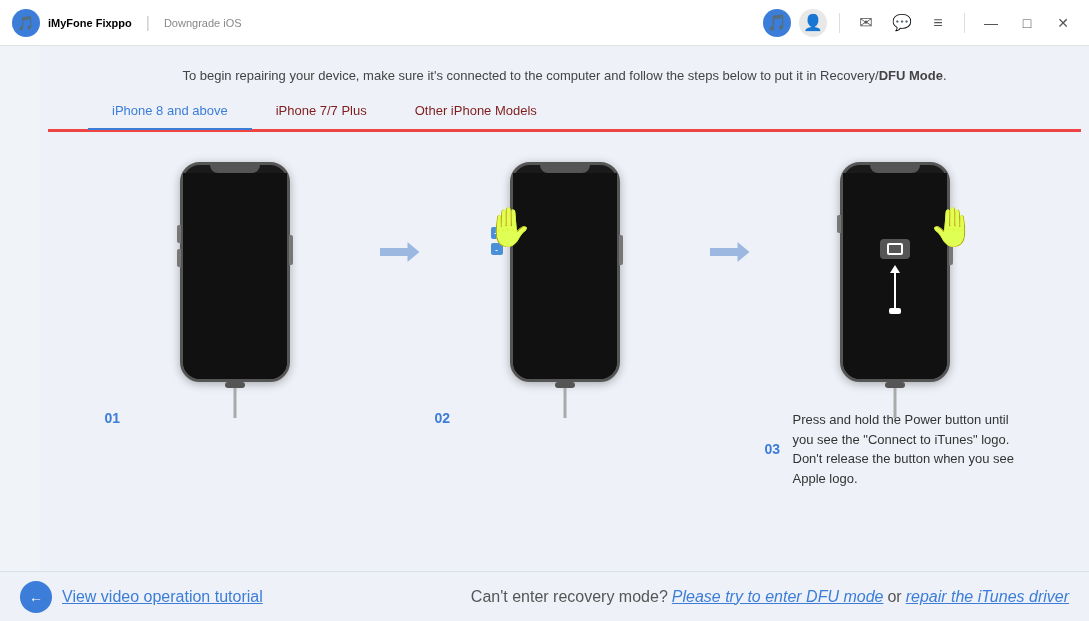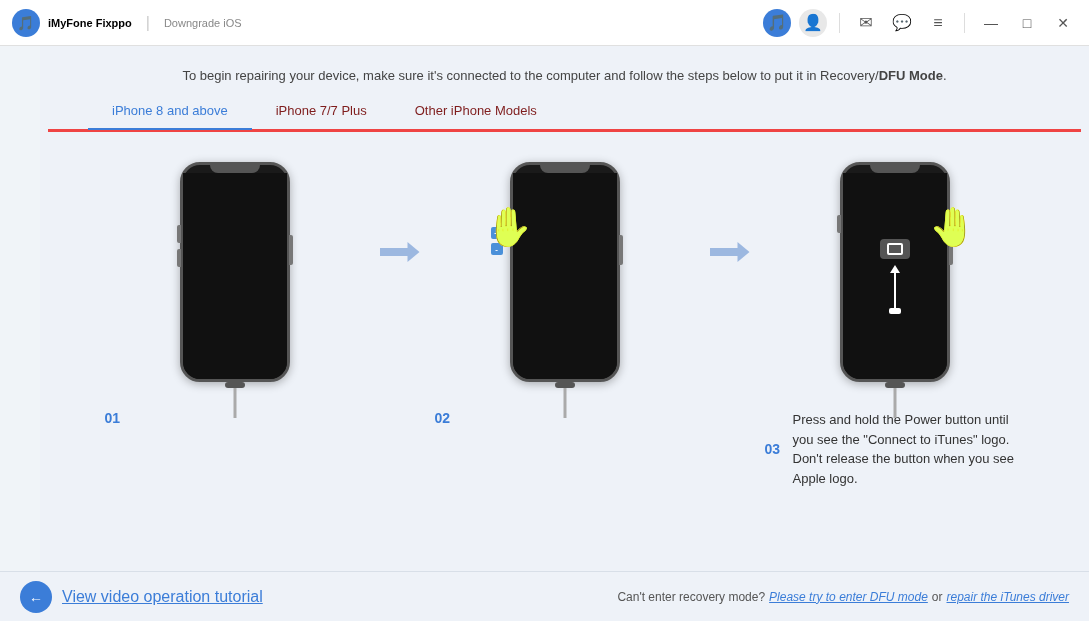--- a/index.html
+++ b/index.html
@@ -351,21 +351,21 @@
     }
     .view-tutorial-link {
       font-size: 16px;
       color: #3b7dd8;
       cursor: pointer;
       margin-left: 10px;
       text-decoration: underline;
     }
     .bottom-right {
       margin-left: auto;
-      font-size: 12px;
+      font-size: 16px;
       color: #555;
       display: flex;
       align-items: center;
       gap: 4px;
     }
     .link-blue {
       color: #3b7dd8;
       cursor: pointer;
       text-decoration: underline;
       font-style: italic;

